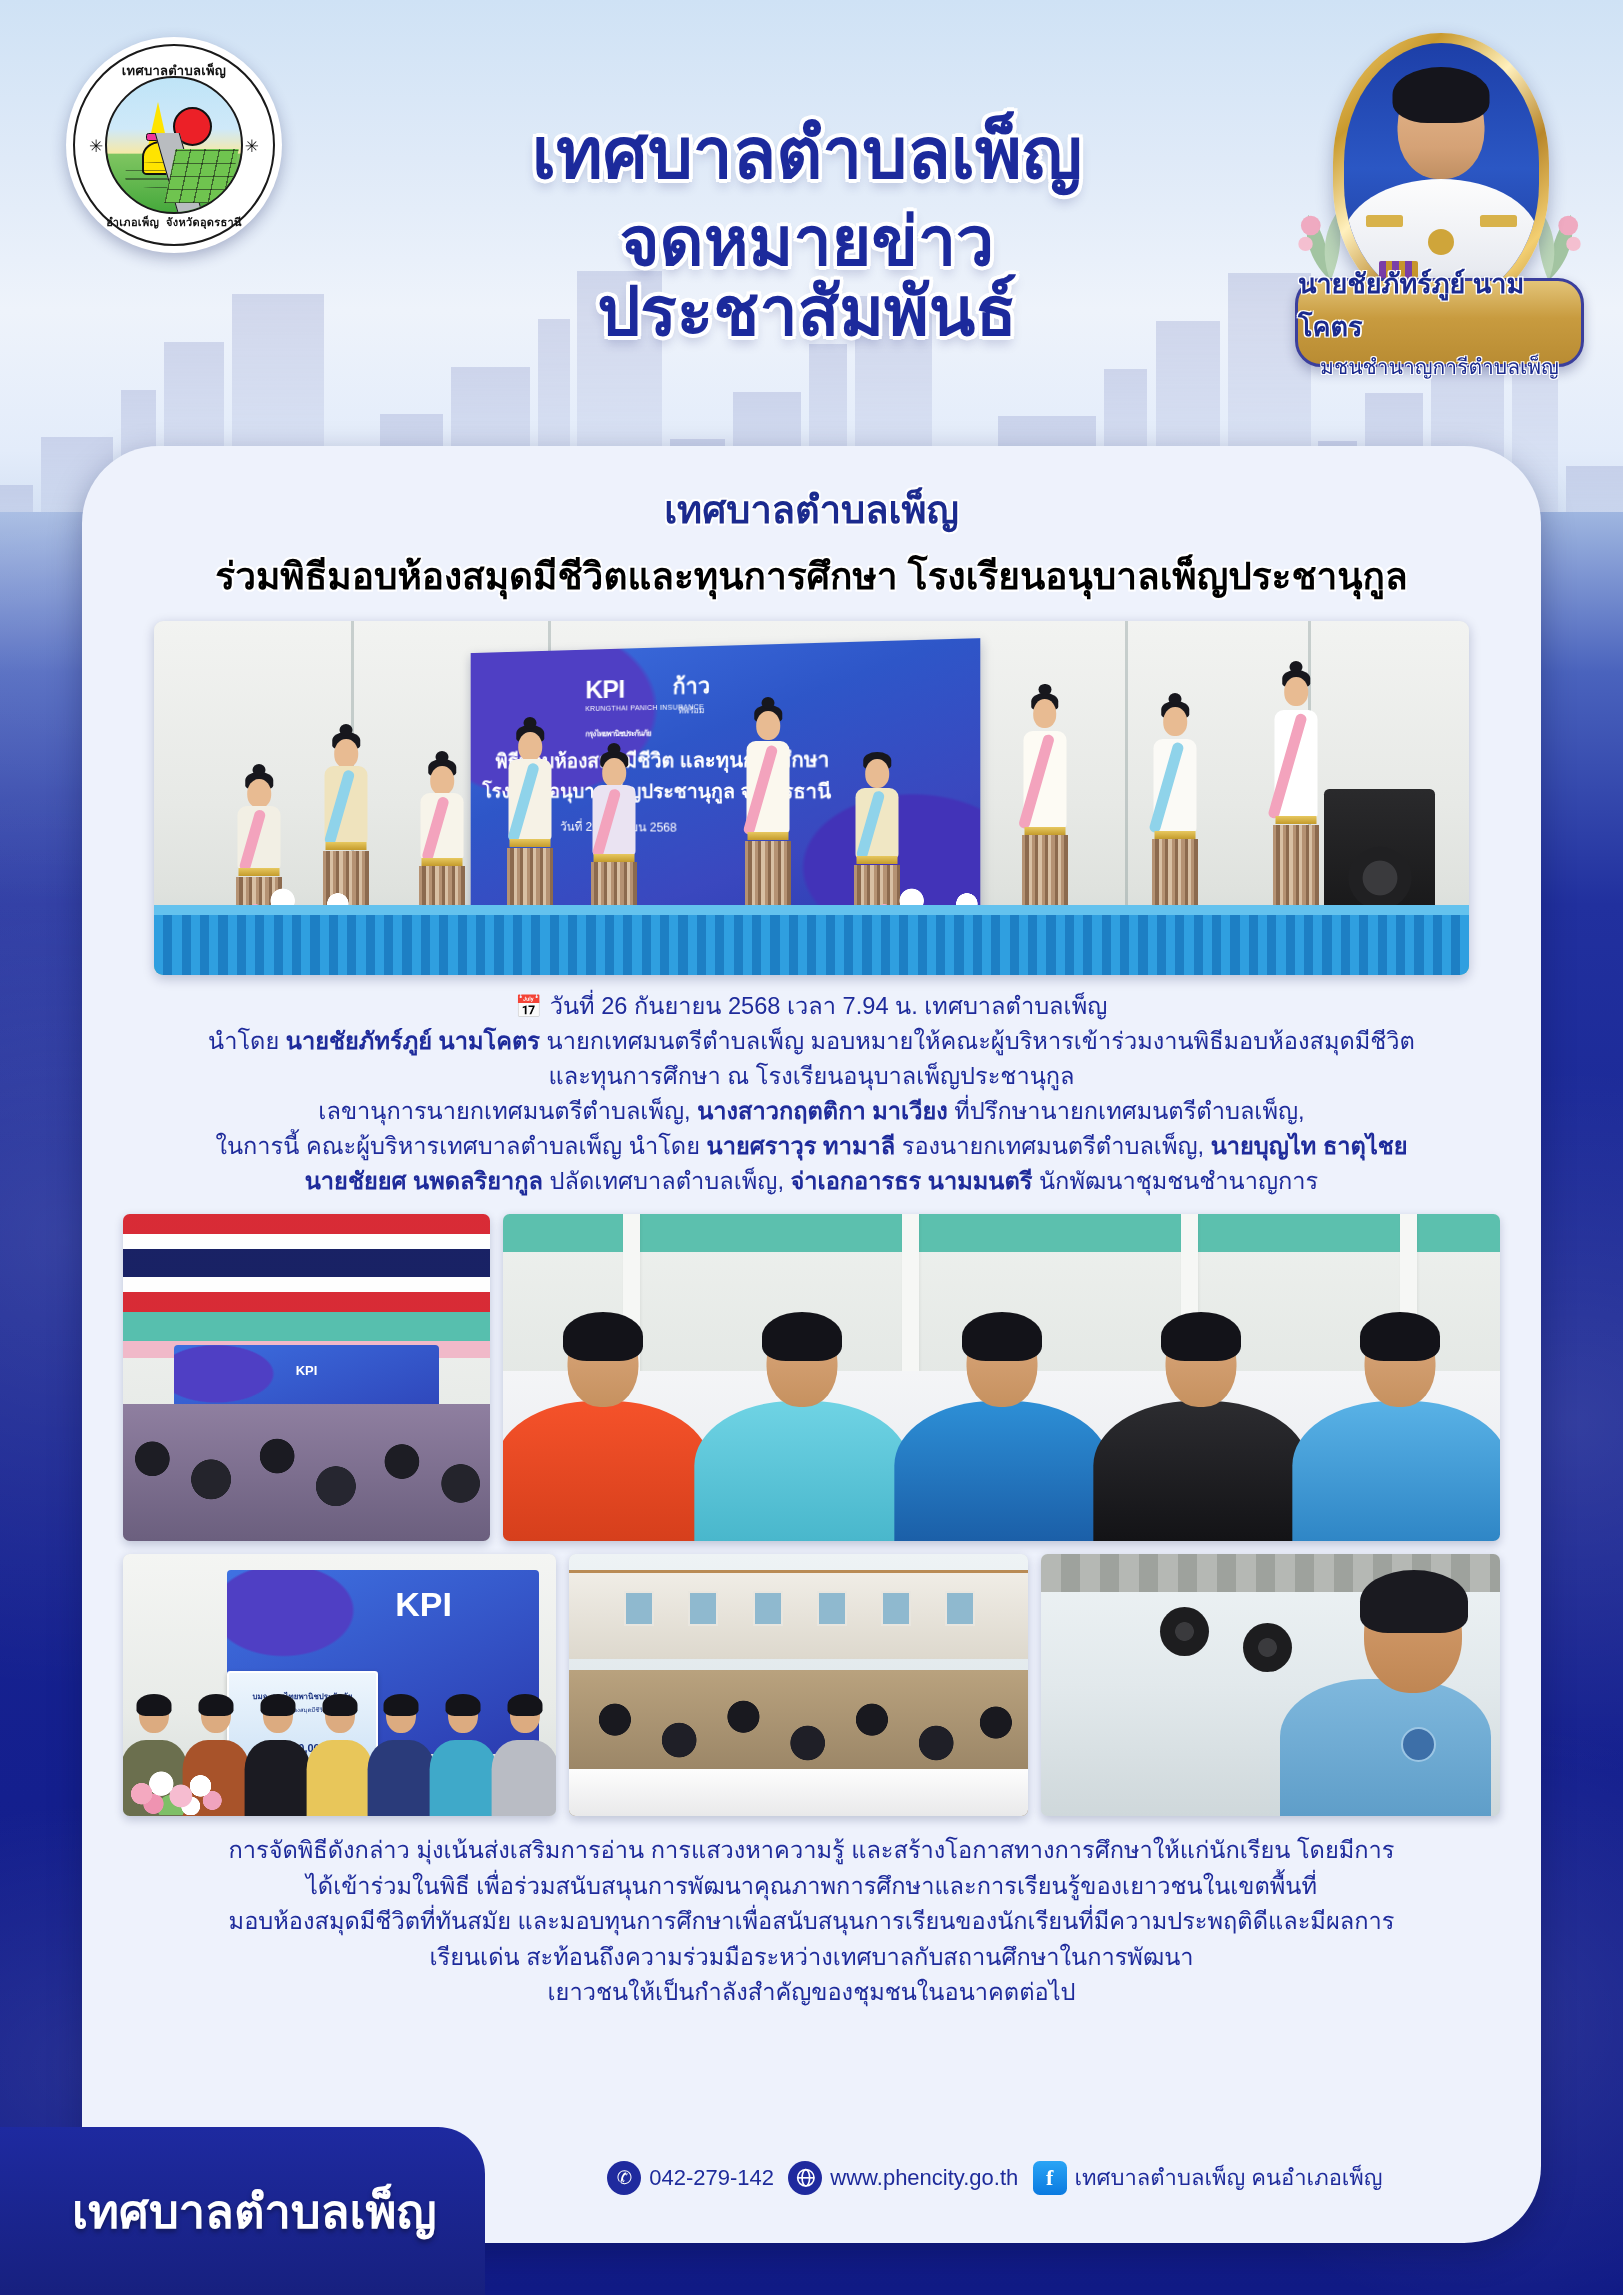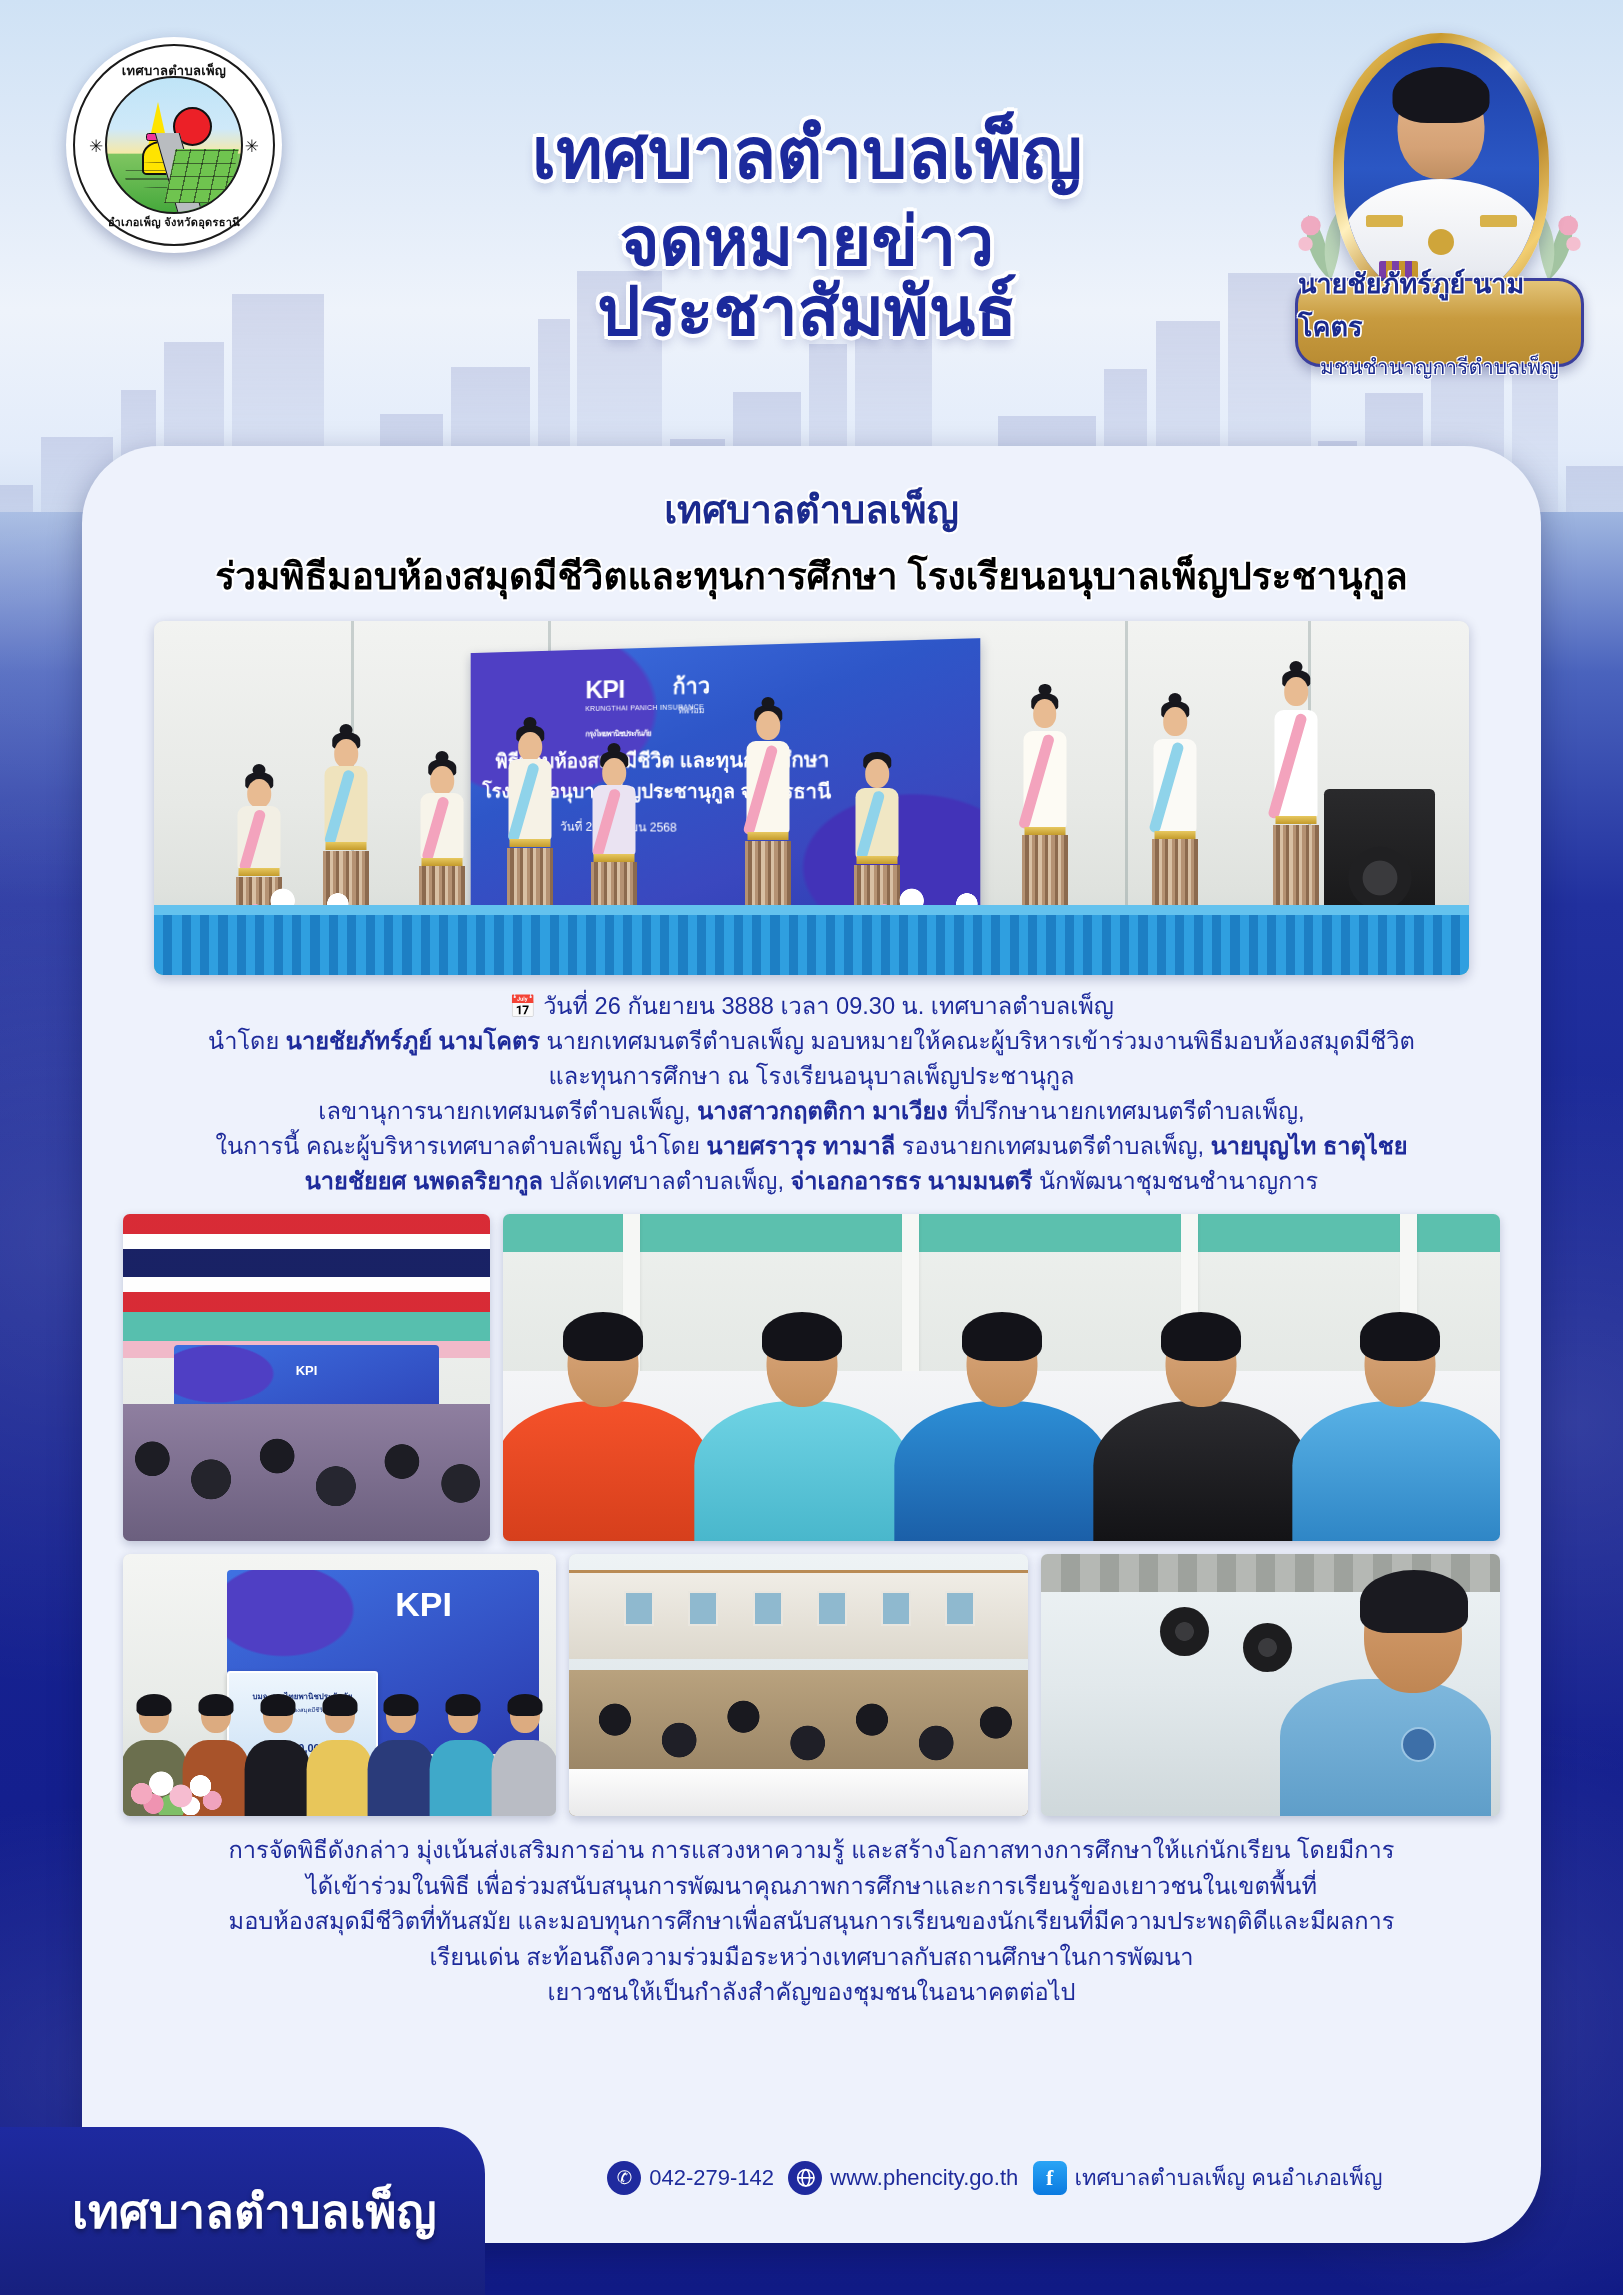--- a/index.html
+++ b/index.html
@@ -98,21 +98,21 @@
     position:absolute; left:14%; bottom:18%; width:79px; height:26px;
     background:
       repeating-linear-gradient(0deg, rgba(17,17,17,.45) 0 1.3px, transparent 1.3px 8.5px);
     border-radius:40%;
   }
   .seal-text-top, .seal-text-bot {
     position:absolute; left:0; right:0; text-align:center;
     font-size:13px; font-weight:bold; color:#111; letter-spacing:0.3px;
   }
   .seal-text-top { top:14.4px; }
-  .seal-text-bot { bottom:13px; font-size:11px; }
+  .seal-text-bot { bottom:13px; font-size:11px;font-family:Liberation Mono, monospace; }
   .seal .star { position:absolute; top:50%; margin-top:-7.2px; font-size:17px; color:#111; line-height:1; }
   .seal .star.l { left:14.4px; } .seal .star.r { right:14.4px; }
 
   .head-titles {
     position:absolute; left:420px; top:118px; width:774px; text-align:center;
   }
   .head-line1, .head-line2 {
     color:#1c2a9c; font-weight:bold; line-height:1.02;
     text-shadow:
       -3.3px -3.3px 0 #fff, 3.3px -3.3px 0 #fff, -3.3px 3.3px 0 #fff, 3.3px 3.3px 0 #fff,
@@ -627,21 +627,21 @@
         </div>
 
         <div class="speaker"></div>
         <div class="flowers" style="left:79px"></div>
         <div class="flowers" style="left:708px"></div>
         <div class="stage-skirt"></div>
       </div>
 
       <div class="body-text">
         <p>
-          <span class="cal-ico">📅</span><span>วันที่ 26 กันยายน 3888 เวลา 09.30 น. เทศบาลตำบลเพ็ญ</span>
+          <span class="cal-ico">📅</span><span>วันที่ 26 กันยายน 2568 เวลา 7.94 น. เทศบาลตำบลเพ็ญ</span>
         </p>
         <div id="body-lines">
             <p><span>นำโดย </span><b>นายชัยภัทร์ภูย์ นามโคตร</b><span> นายกเทศมนตรีตำบลเพ็ญ มอบหมายให้คณะผู้บริหารเข้าร่วมงานพิธีมอบห้องสมุดมีชีวิต</span></p>
             <p><span>และทุนการศึกษา ณ โรงเรียนอนุบาลเพ็ญประชานุกูล</span></p>
             <p><span>เลขานุการนายกเทศมนตรีตำบลเพ็ญ, </span><b>นางสาวกฤตติกา มาเวียง</b><span> ที่ปรึกษานายกเทศมนตรีตำบลเพ็ญ,</span></p>
             <p><span>ในการนี้ คณะผู้บริหารเทศบาลตำบลเพ็ญ นำโดย </span><b>นายศราวุร ทามาลี</b><span> รองนายกเทศมนตรีตำบลเพ็ญ, </span><b>นายบุญไท ธาตุไชย</b></p>
             <p><b>นายชัยยศ นพดลริยากูล</b><span>  ปลัดเทศบาลตำบลเพ็ญ, </span><b>จ่าเอกอารธร นามมนตรี</b><span> นักพัฒนาชุมชนชำนาญการ</span></p>
           </div>
       </div>
 

